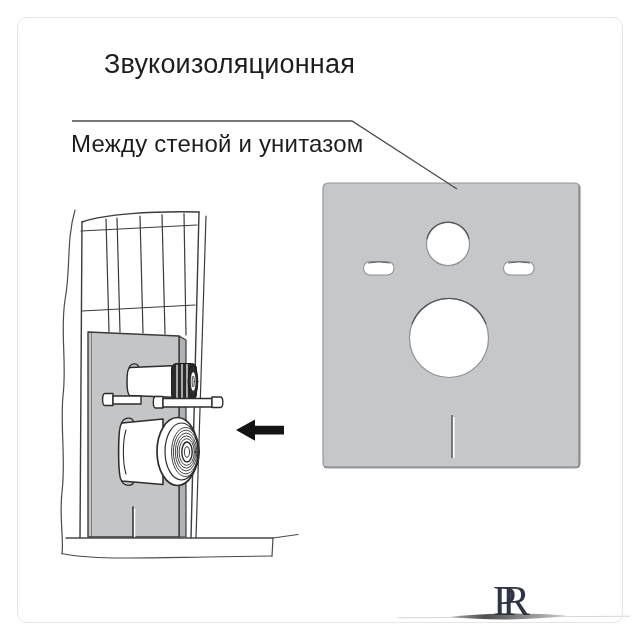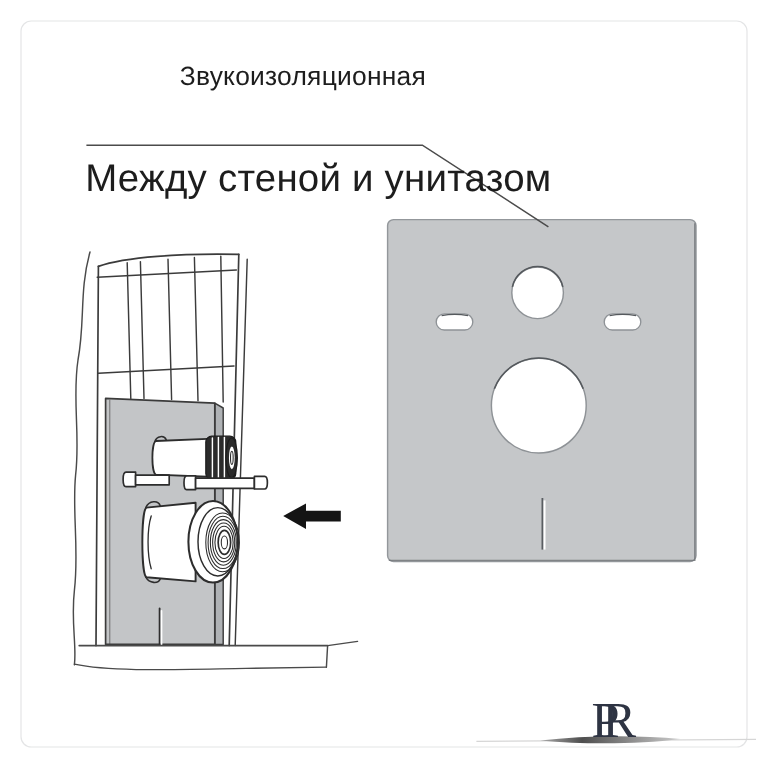--- a/index.html
+++ b/index.html
@@ -7,25 +7,25 @@
     position:relative;width:640px;height:640px;background:#ffffff;overflow:hidden;
     font-family:"Liberation Sans",sans-serif;
   }
   .frame{
     position:absolute;left:17px;top:17px;right:17px;bottom:17px;
     border:1px solid #e4e5e6;border-radius:9px;pointer-events:none;
   }
   .art{position:absolute;left:0;top:0;}
   .title{
     position:absolute;left:58px;top:47px;width:297px;text-align:right;
-    font-size:22px;line-height:34px;color:#1d1d1d;letter-spacing:0.2px;
+    font-size:27px;line-height:34px;color:#1d1d1d;letter-spacing:0.2px;
   }
   .title span{display:block;}
   .subtitle{
-    position:absolute;left:71px;top:130px;font-size:32px;color:#1d1d1d;letter-spacing:0.2px;
+    position:absolute;left:71px;top:130px;font-size:24px;color:#1d1d1d;letter-spacing:0.2px;
   }
   .logo{position:absolute;left:493px;top:580px;width:62px;height:44px;}
   .logo span{
     position:absolute;top:0;font-family:"Liberation Serif",serif;
     font-size:42px;line-height:42px;color:#2e3443;
   }
   .logo .lp{left:0;}
   .logo .lr{left:9px;}
 </style>
 </head>

